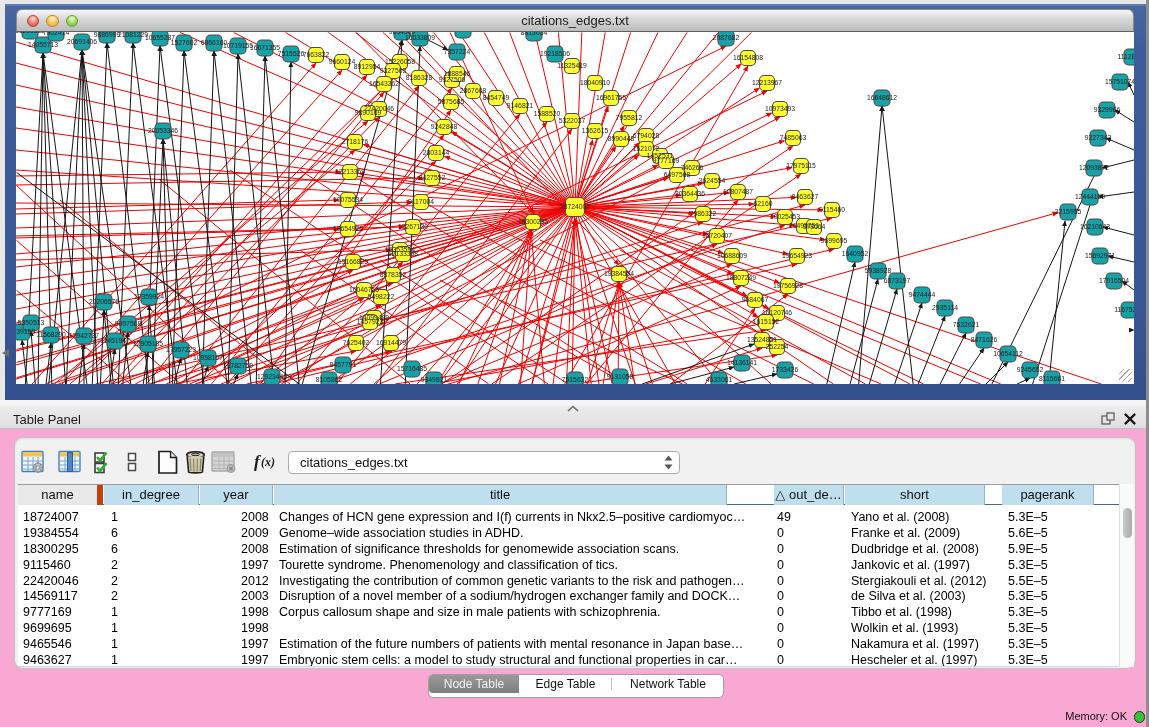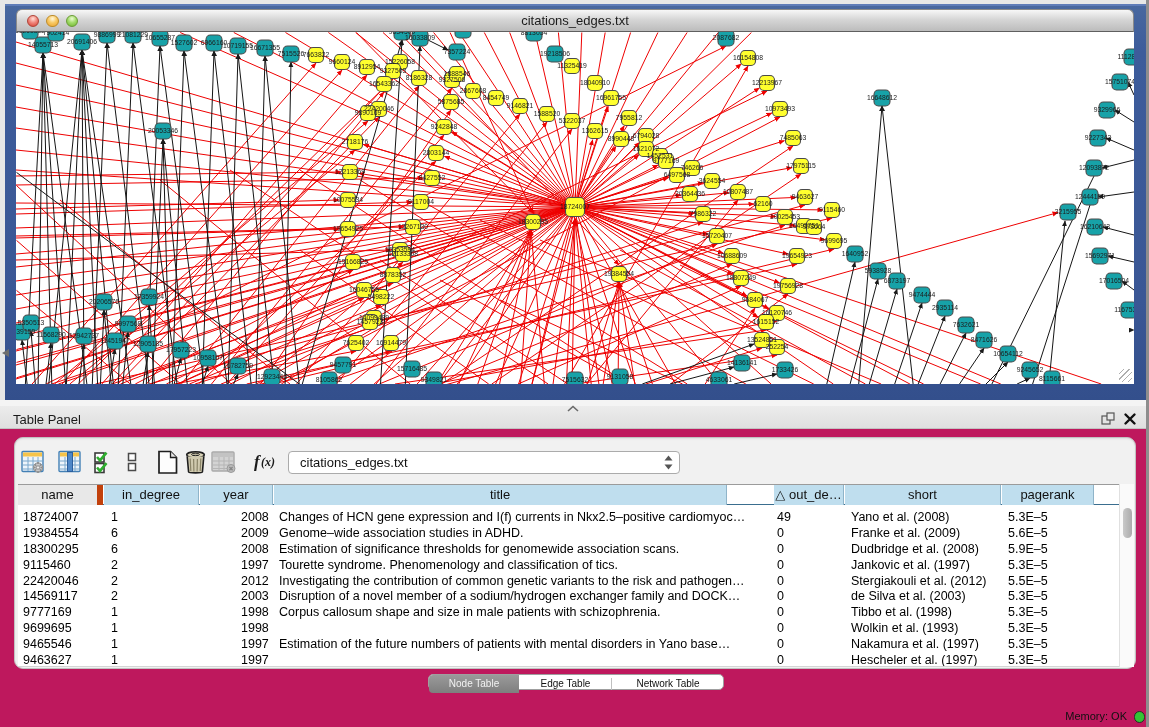--- a/index.html
+++ b/index.html
@@ -18,21 +18,21 @@
 #tlr { left:9.5px; background:radial-gradient(circle at 50% 28%, #ffd5cd 5%, #f0887e 45%, #dd5144 85%); border:0.5px solid #b04438;}
 #tly { left:29px; background:radial-gradient(circle at 50% 28%, #fff3cf 5%, #f8ca66 45%, #eeab38 85%); border:0.5px solid #bd8c2a;}
 #tlg { left:48.5px; background:radial-gradient(circle at 50% 28%, #e4f8c8 5%, #a3dc6b 45%, #7cbf3e 85%); border:0.5px solid #6b9c36;}
 #canvas { position:absolute; left:16px; top:32px; width:1118px; height:352px;
   background:#fff; }
 #grip { position:absolute; right:2px; bottom:2px; width:13px; height:13px;
   background:repeating-linear-gradient(135deg, transparent 0 3px, #9a9a9a 3px 4px); opacity:.8;}
 
 #redge { position:absolute; right:0; top:0; width:3px; height:727px; background:#8d8d8d; }
 
-#tp { position:absolute; left:0; top:400px; width:1147px; height:327px; background:#be185d; }
+#tp { position:absolute; left:0; top:400px; width:1147px; height:327px; background:#f9a8d4; }
 #tp::before { content:""; position:absolute; left:0; top:0; width:100%; height:6px;
   background:#f4f4f4; }
 #tpbar { position:absolute; left:0; top:6px; width:100%; height:23px;
   background:linear-gradient(#ececec,#dfdfdf); border-bottom:1px solid #c2c2c2; }
 #tpbar .t { position:absolute; left:13px; top:6px; font-size:13px; color:#1a1a1a; }
 #tpbar svg { position:absolute; top:6px; }
 #grip2 { position:absolute; left:566px; top:-1px; width:14px; height:8px; z-index:5; }
 #box { position:absolute; left:14px; top:37px; width:1122px; height:232px;
   background:#f1f1f1; border:1px solid #c2c2c2; border-radius:9px;
   box-shadow:inset 0 1px 2px rgba(0,0,0,0.08); }
@@ -58,22 +58,22 @@
 .c2 { left:187px; width:80px;margin-left:36px; }
 .c3 { left:261px; width:494px; }
 .c4 { left:759px; width:66px; }
 .c5 { left:833px; width:155px; }
 .c6 { left:990px; width:100px; }
 #vsb { position:absolute; right:1px; top:46px; width:15px; height:183px; background:#fafafa;
   border-left:1px solid #e0e0e0;}
 #vsb .th { position:absolute; left:2.5px; top:24px; width:9px; height:30px;
   background:linear-gradient(90deg,#c9c9c9,#ababab); border-radius:5px; }
 
-#tabs { position:absolute; left:428px; top:274px; width:296px; height:16px;
-  border:1px solid #9f9f9f; border-radius:5px; background:#fff; font-size:10px; }
+#tabs { position:absolute; left:428px; top:274px; width:296px; height:24px;
+  border:1px solid #9f9f9f; border-radius:5px; background:#fff; font-size:12px; }
 #tabs .seg { position:absolute; top:0; height:18px; text-align:center; line-height:18px; color:#111; }
 #tabs .sel { background:linear-gradient(#9a9a9a,#7e7e7e); color:#f2f2f2;
   border-radius:4px 0 0 4px; }
 #tabs .sep { position:absolute; top:3px; width:1px; height:12px; background:#c0c0c0; }
 
 #status { position:absolute; left:12px; top:302px; width:1147px; height:25px; }
 #status .m { position:absolute; right:32px; top:8px; font-size:11px; color:#111; }
 #status .dot { position:absolute; right:14px; top:9px; width:11.5px; height:11.5px;
   border-radius:50%; background:#35c435; border:1px solid #2a2a2a; }
 </style></head>
@@ -736,21 +736,21 @@
             </svg>
       </div>
     </div>
     <div id="tbl">
       <div id="thead">
         <div class="h" style="left:0;width:85px;background:#e8e8e8;border-right:6px solid #c2410c;">name</div>
         <div class="h" style="left:86px;width:95px;">in_degree</div>
         <div class="h" style="left:182px;width:73px;">year</div>
         <div class="h" style="left:256px;width:453px;">title</div>
         <div class="h" style="left:756px;width:70px;">△ out_de…</div>
-        <div class="h" style="left:827px;width:156px;">short</div>
+        <div class="h" style="left:827px;width:140px;">short</div>
         <div class="h" style="left:984px;width:92px;">pagerank</div>
       </div>
       <div id="rows">
 <div class="tr">
               <div class="c0">18724007</div>
               <div class="c1">1</div>
               <div class="c2">2008</div>
               <div class="c3">Changes of HCN gene expression and I(f) currents in Nkx2.5–positive cardiomyoc…</div>
               <div class="c4">49</div>
               <div class="c5">Yano et al. (2008)</div>
@@ -815,29 +815,30 @@
               <div class="c1">1</div>
               <div class="c2">1998</div>
               <div class="c4">0</div>
               <div class="c5">Wolkin et al. (1993)</div>
               <div class="c6">5.3E–5</div>
             </div>
 <div class="tr">
               <div class="c0">9465546</div>
               <div class="c1">1</div>
               <div class="c2">1997</div>
-              <div class="c3">Estimation of the future numbers of patients with mental disorders in Yano base…</div>
+              <div class="c3">Estimation of the future numbers of patients with mental resonance in Japan base…</div>
               <div class="c4">0</div>
               <div class="c5">Nakamura et al. (1997)</div>
               <div class="c6">5.3E–5</div>
             </div>
 <div class="tr">
               <div class="c0">9463627</div>
               <div class="c1">1</div>
               <div class="c2">1997</div>
+              <div class="c3">Embryonic stem cells: a model to study structural and functional properties in car…</div>
               <div class="c4">0</div>
               <div class="c5">Hescheler et al. (1997)</div>
               <div class="c6">5.3E–5</div>
             </div>
       </div>
     </div>
     <div id="vsb">
           <div class="th"></div>
         </div>
   </div>

